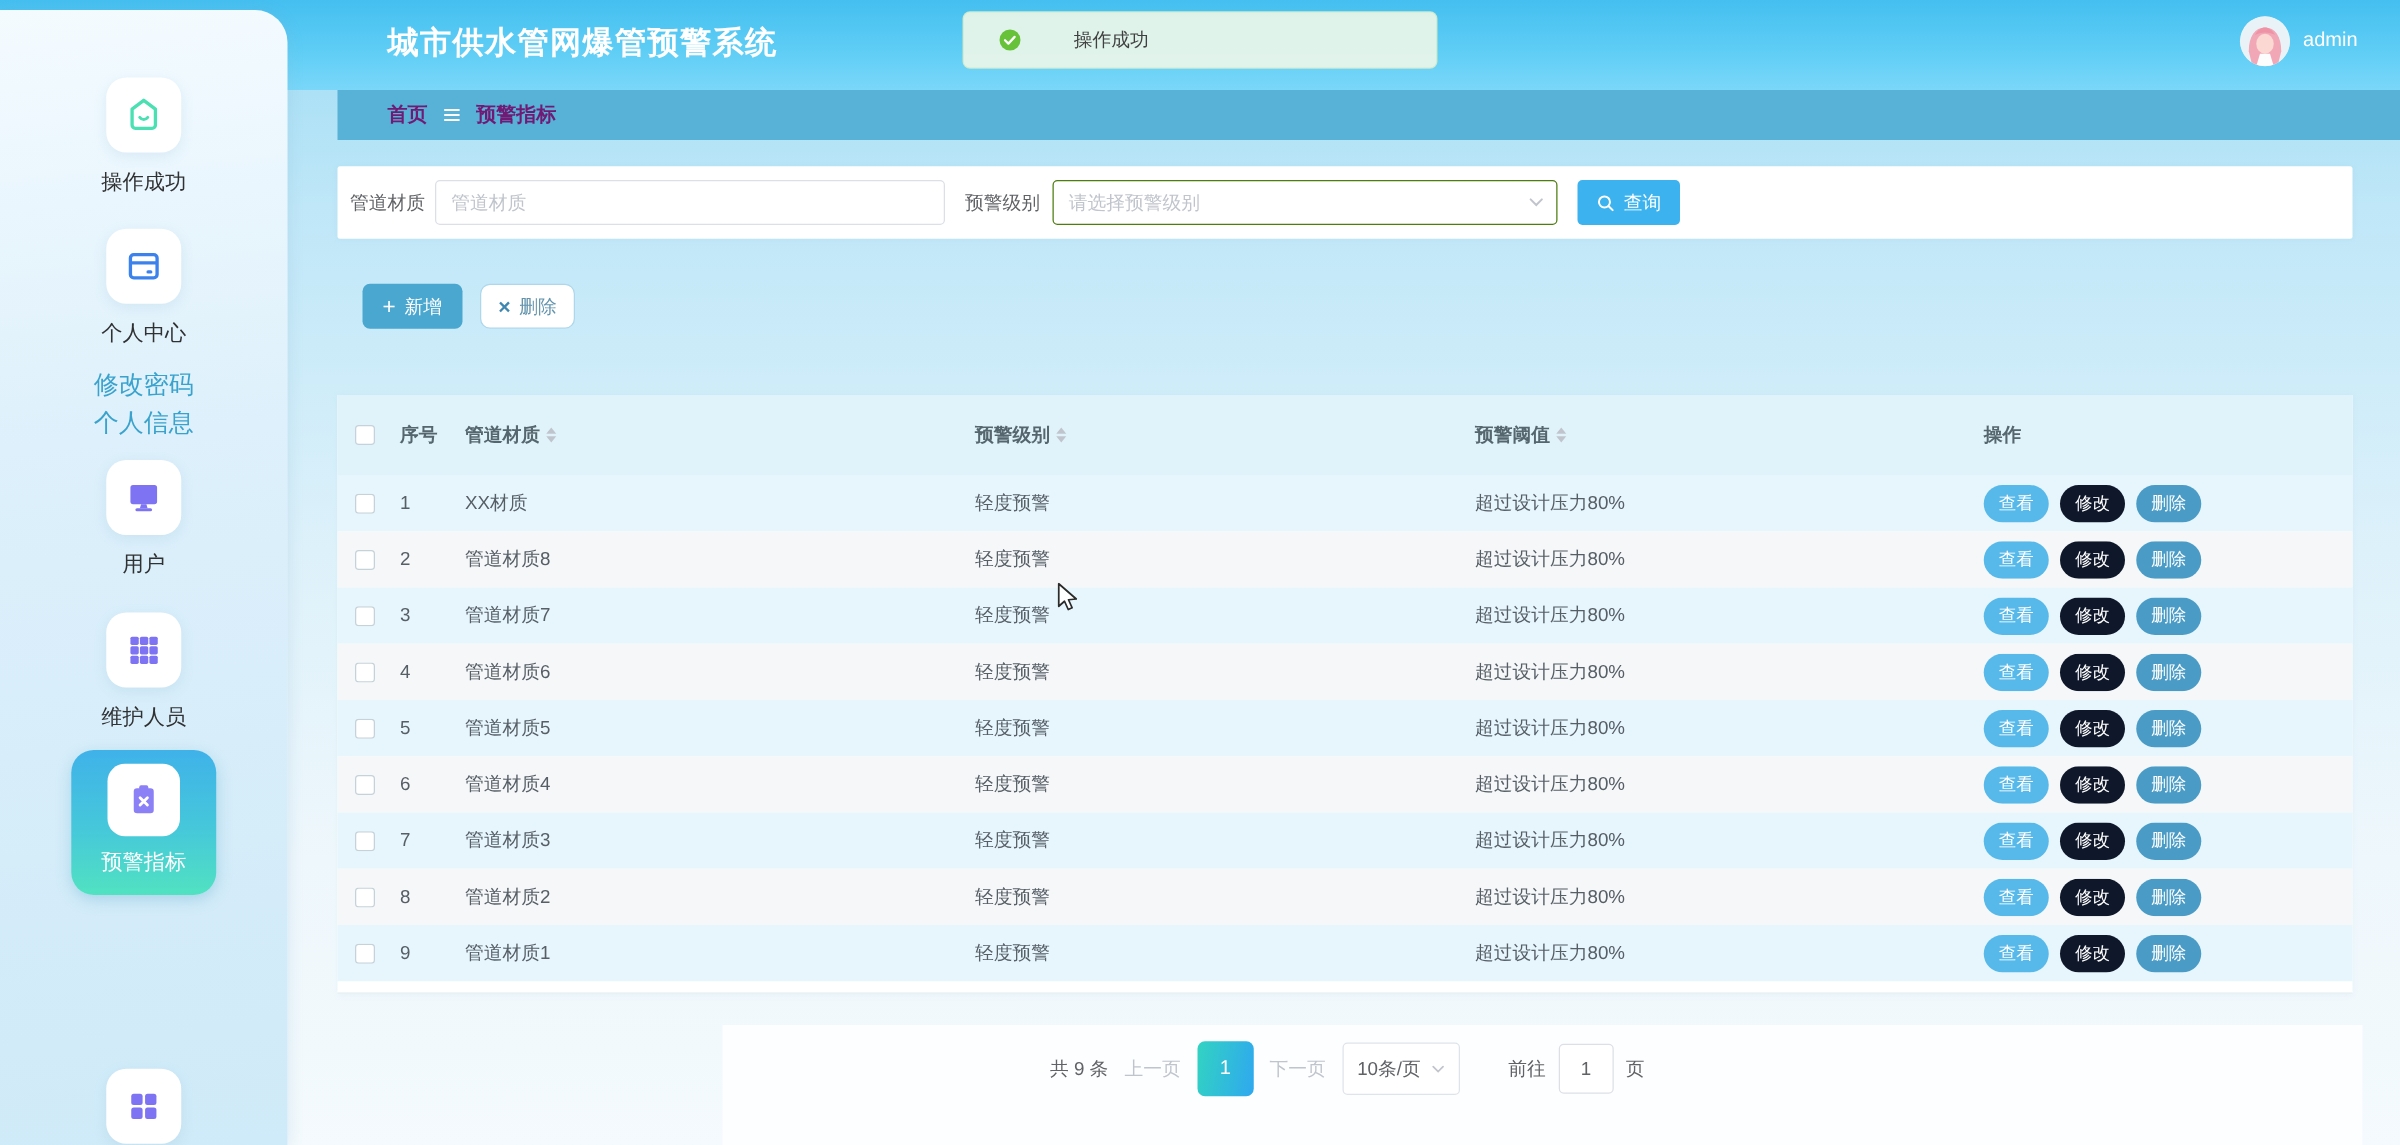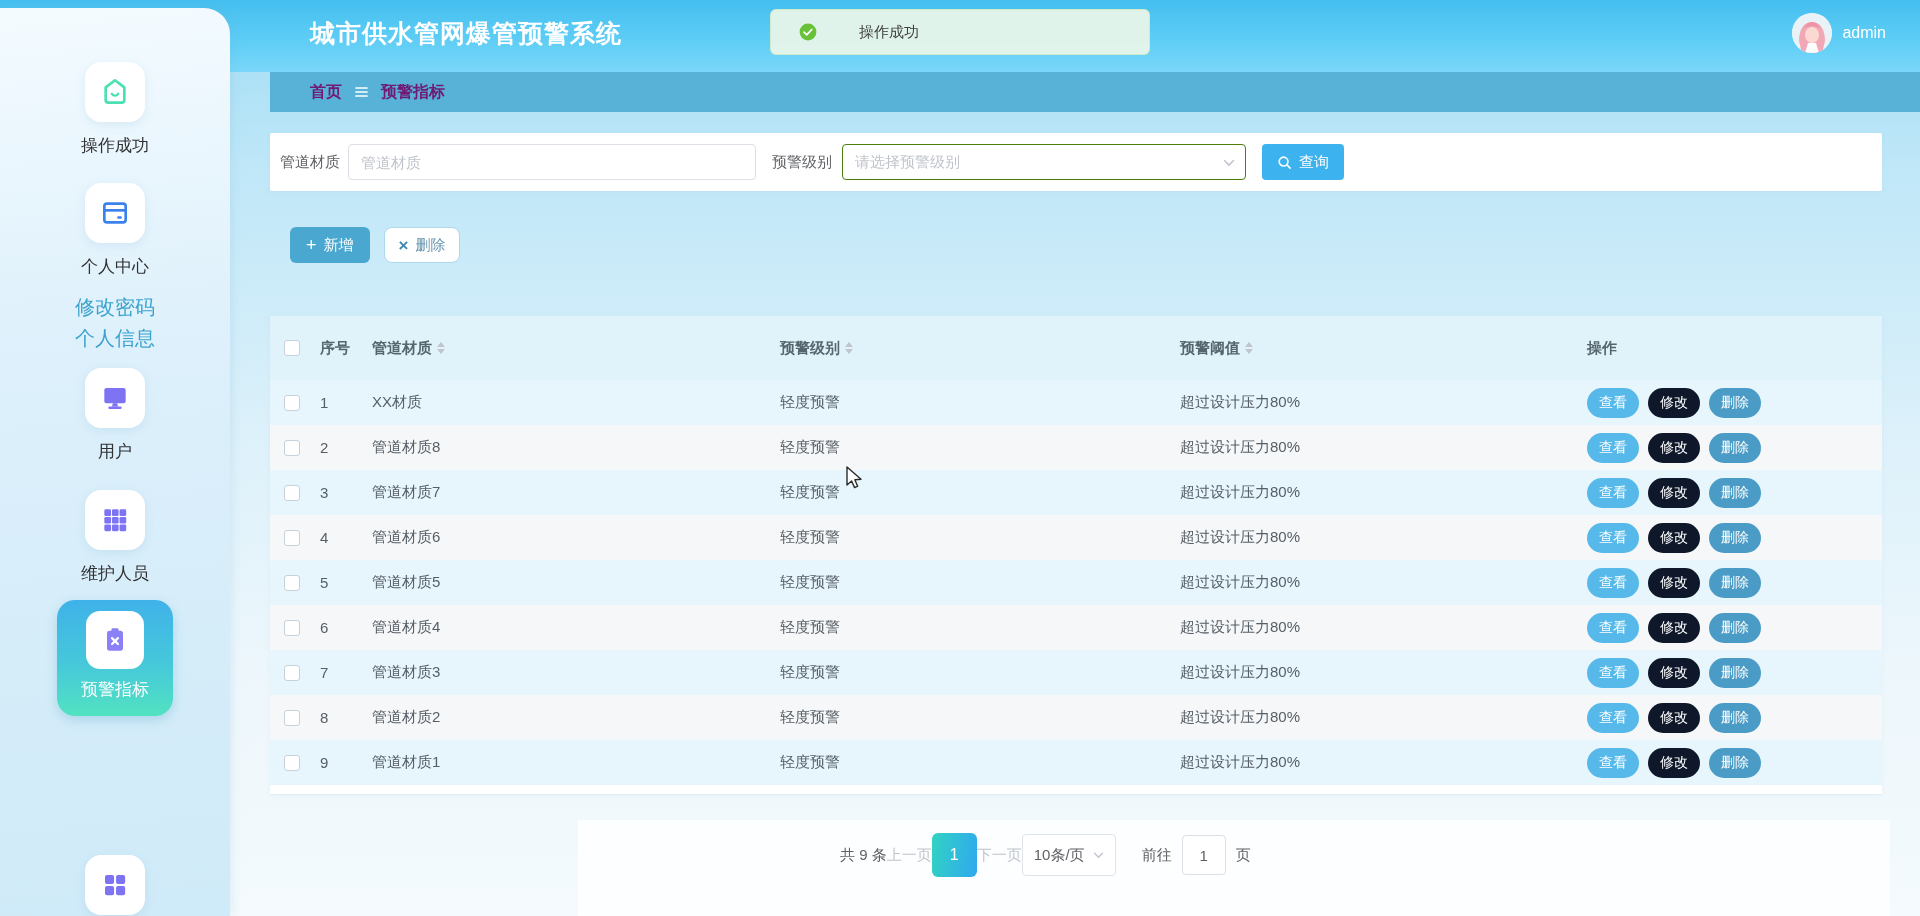--- a/index.html
+++ b/index.html
@@ -81,21 +81,21 @@
   .sort .up{border-bottom:5px solid #c0c4cc;}
   .sort .down{border-top:5px solid #c0c4cc;}
   .abtn{border:none;border-radius:15px;color:#fff;font-size:14px;padding:6px 12px;margin-right:9px;cursor:pointer;}
   .btn-view{background:#57b9ea;}
   .btn-edit{background:#0f172a;}
   .btn-delrow{background:#4a9cc6;}
 
   
   .footer-panel{position:absolute;left:578px;top:820px;width:1312px;height:96px;background:#fdfeff;}
   .pagination{position:absolute;left:840px;top:833px;height:44px;display:flex;align-items:center;
-    gap:0;font-size:15px;color:#606266;}
+    gap:13px;font-size:15px;color:#606266;}
   .pg-dim{color:#c0c4cc;cursor:default;text-align:right;}
   .pg-page{width:45px;height:44px;border-radius:6px;display:flex;align-items:center;justify-content:center;
     color:#fff;font-size:16px;background:linear-gradient(100deg,#32d3c2 0%,#2fa8ef 100%);cursor:pointer;}
   .pg-size{position:relative;width:92px;height:40px;border:1px solid #dfe4ea;border-radius:4px;background:#fff;
     display:flex;align-items:center;justify-content:center;gap:8px;cursor:pointer;color:#606266;}
   .pg-goto{display:flex;align-items:center;gap:10px;margin-left:26px;}
   .goto-input{width:44px;height:40px;border:1px solid #dcdfe6;border-radius:4px;text-align:center;
     font-size:15px;color:#606266;outline:none;box-sizing:border-box;}
 
   .cursor{position:absolute;left:845px;top:466px;pointer-events:none;}

